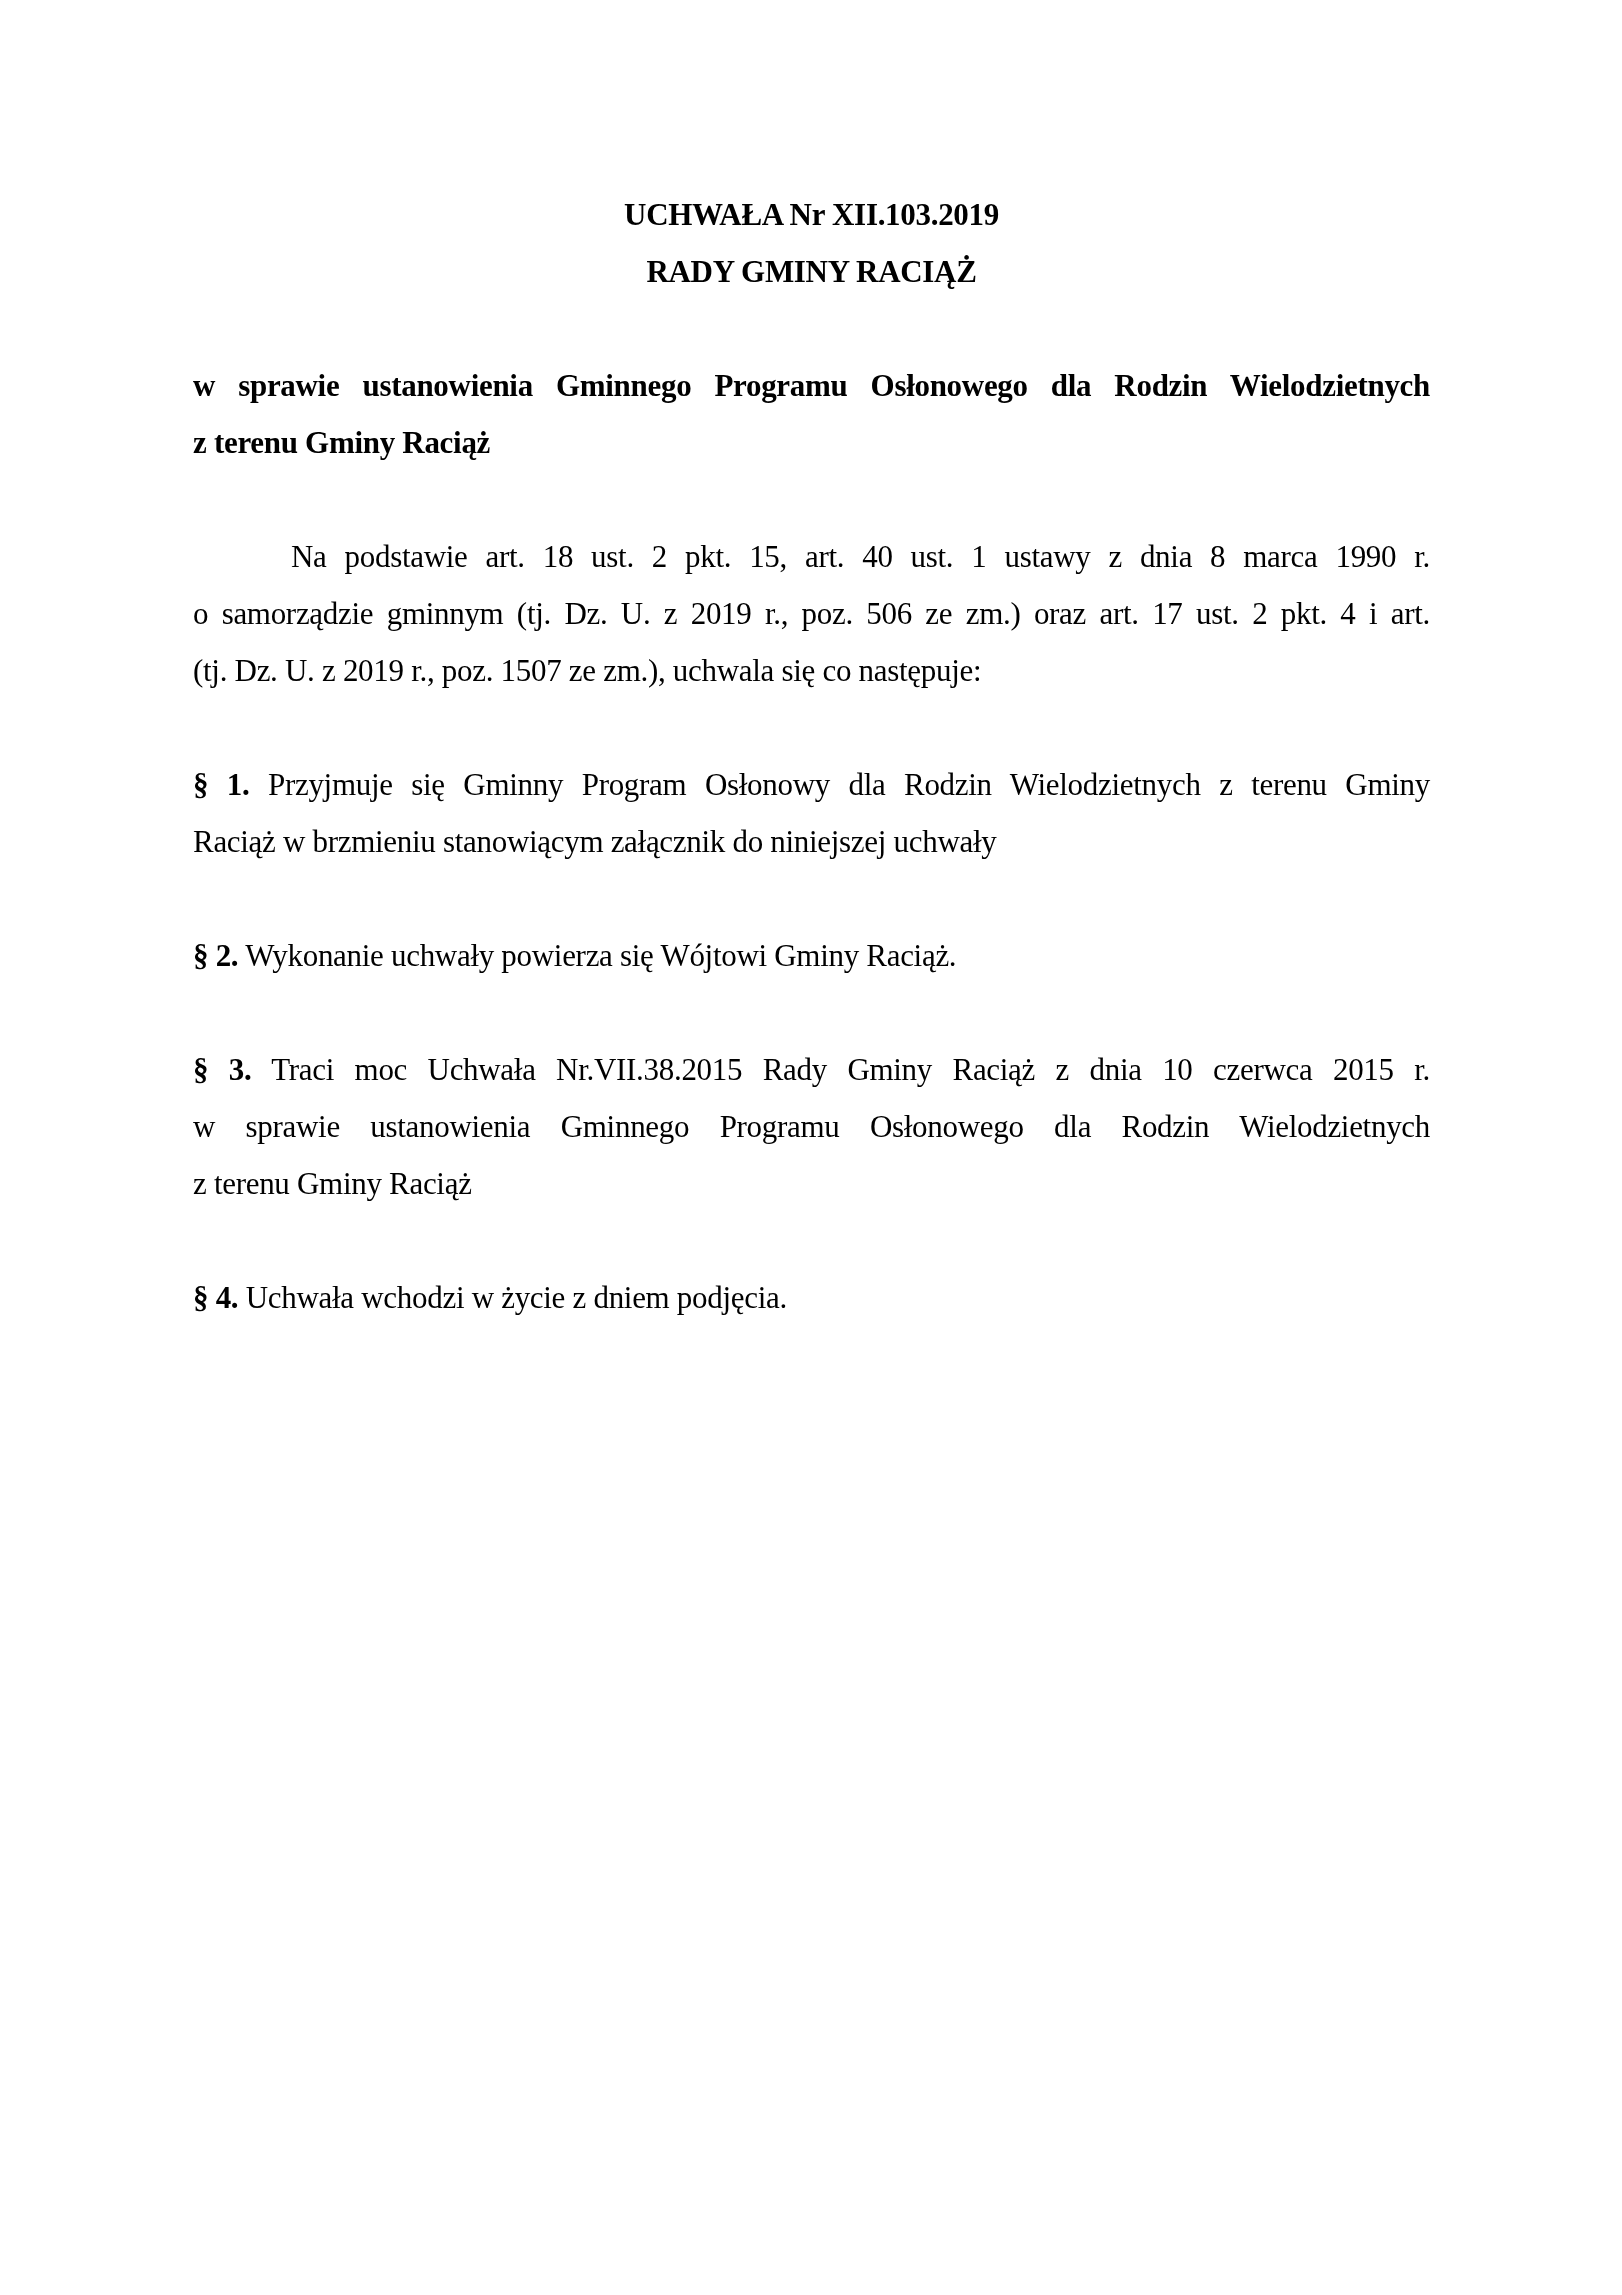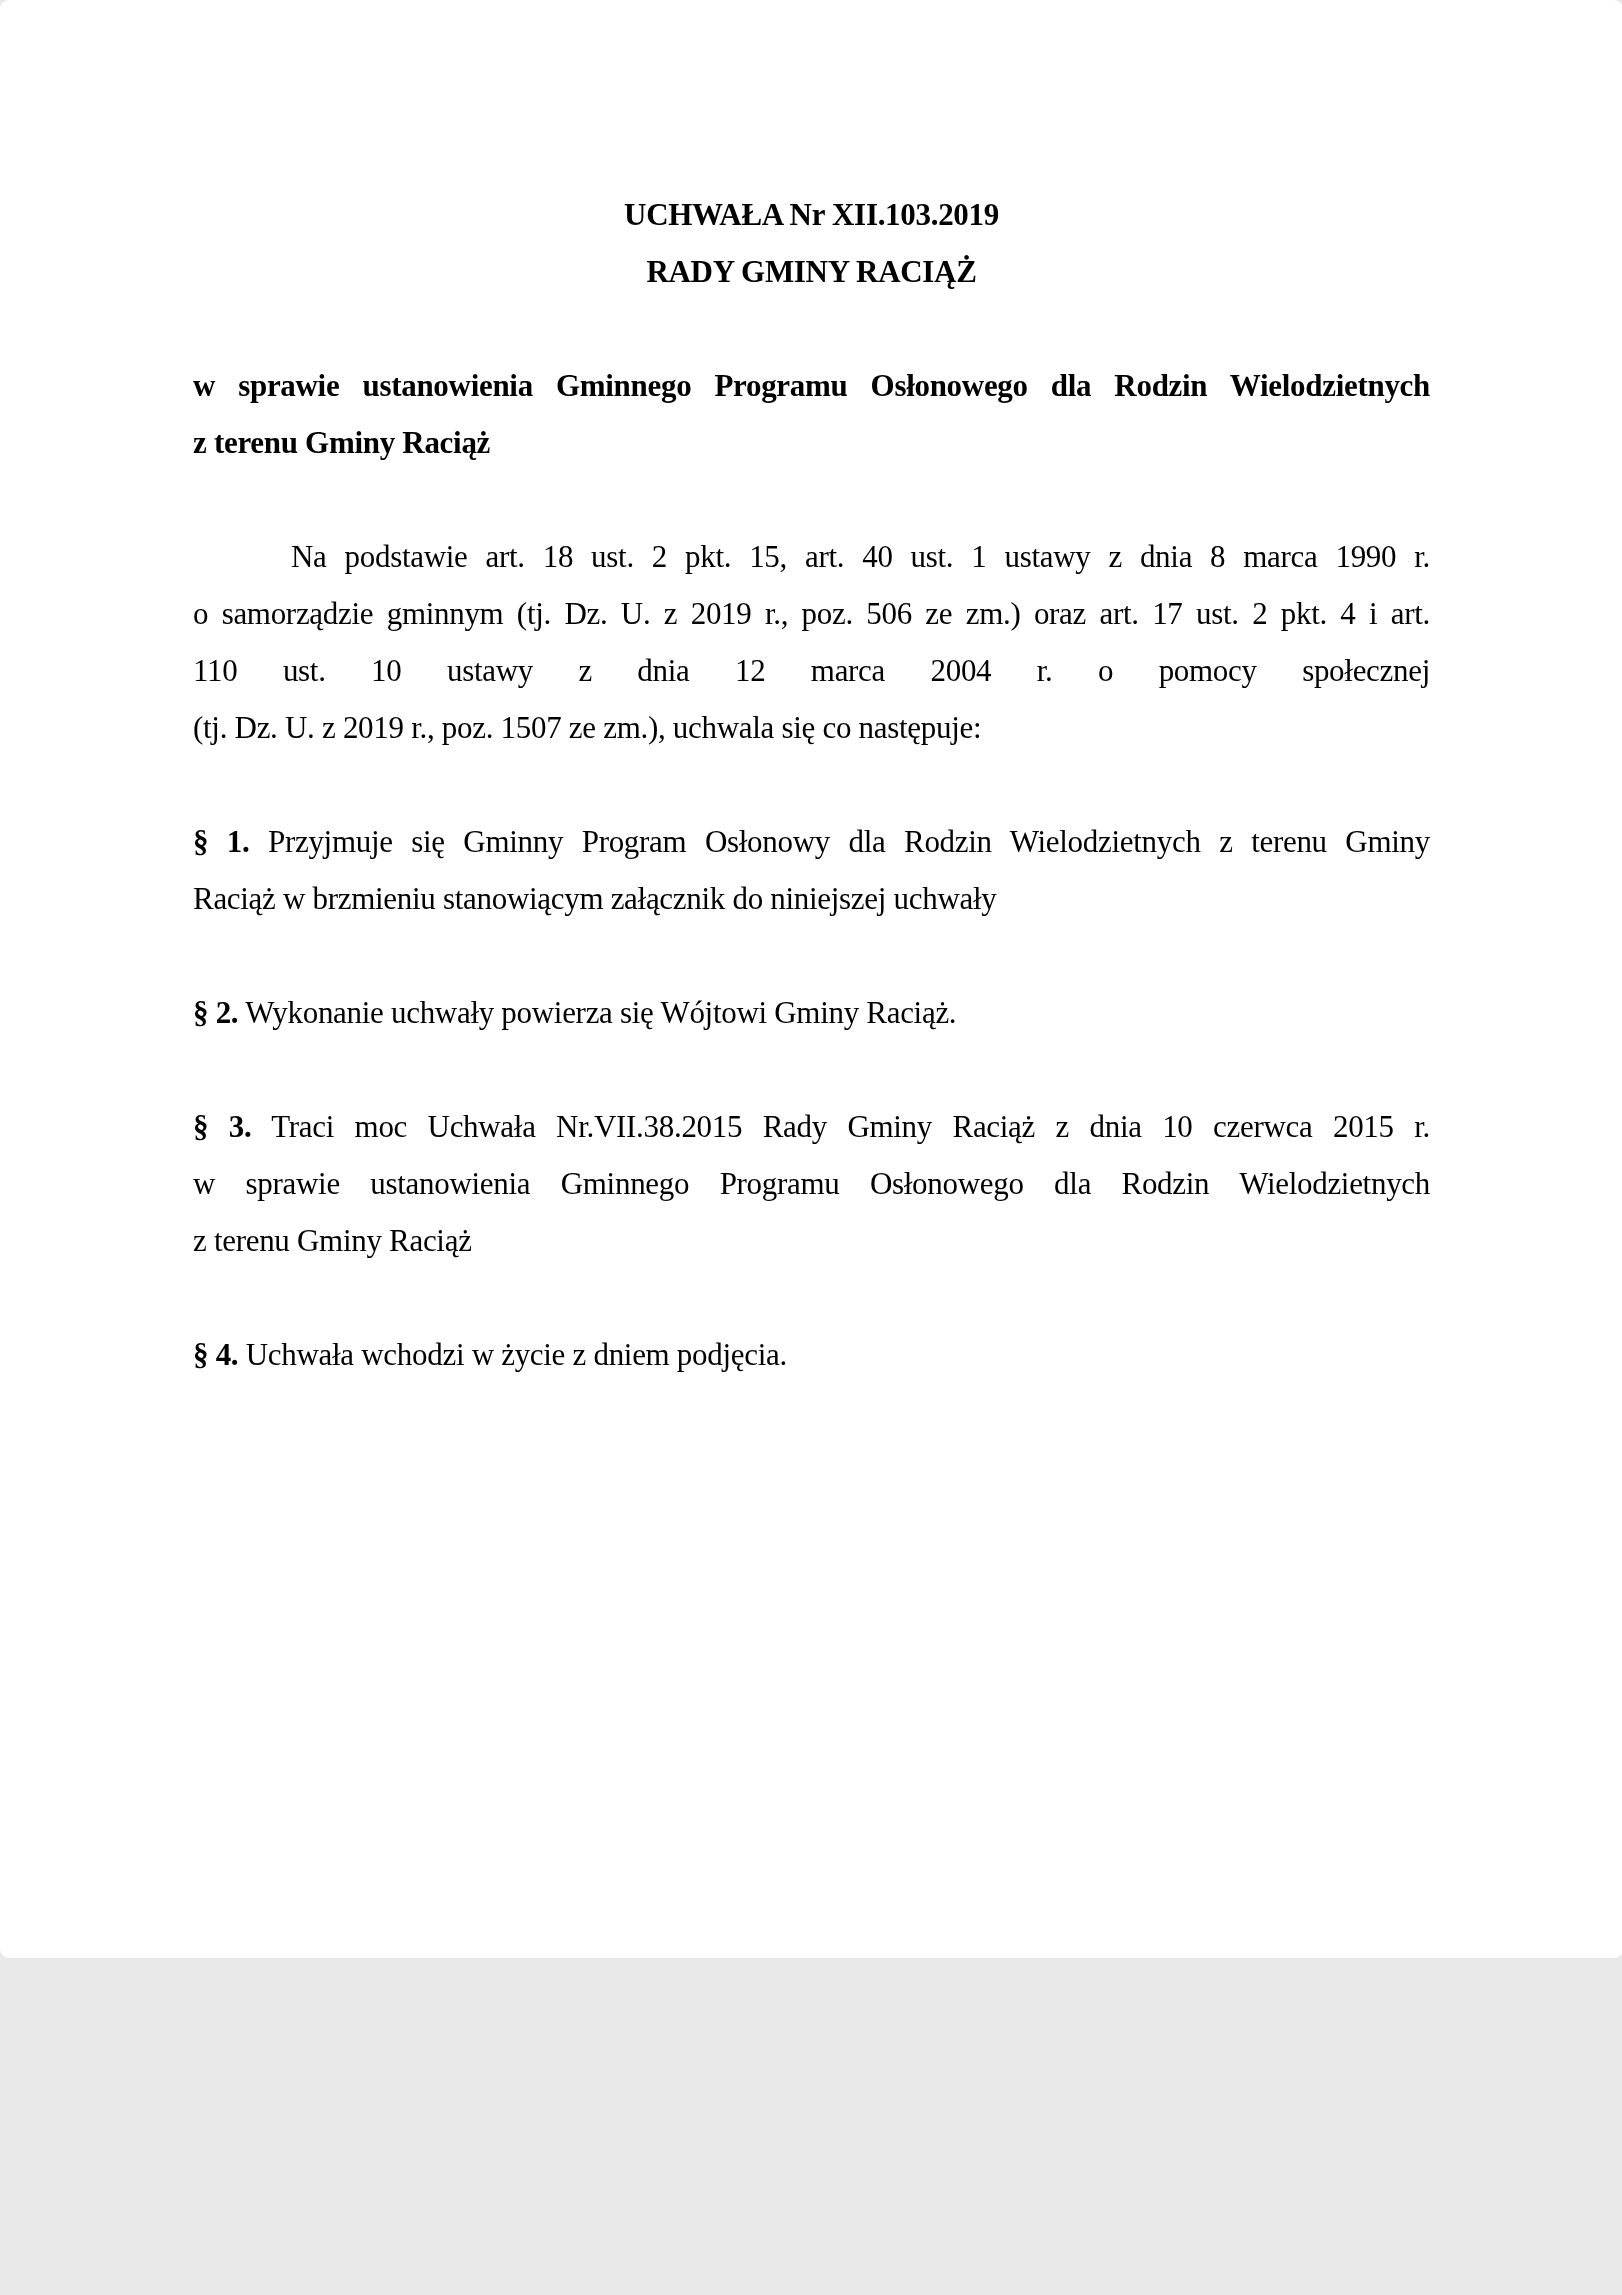--- a/index.html
+++ b/index.html
@@ -4,29 +4,28 @@
 <title>Uchwała Nr XII.103.2019</title>
 <style>
   html, body {
     margin: 0;
     padding: 0;
     background: #e9e9e9;
   }
   .page {
     position: relative;
     width: 1623px;
-    height: 1958px;
+    height: 2295px;
     background: #ffffff;
     color: #000000;
     font-family: "Liberation Serif", "DejaVu Serif", serif;
     font-size: 31px;
     line-height: 57px;
     letter-spacing: -0.3px;
     overflow: hidden;
-    border-radius: 9px;
   }
   .content {
     position: absolute;
     left: 193px;
     right: 193px;
     top: 186px;
   }
   p { margin: 0 0 57px 0; }
 
   .doc-header { text-align: center; font-weight: bold; }
@@ -64,21 +63,20 @@
     </p>
 
     <p class="subject">
       <span class="line jl">w sprawie ustanowienia Gminnego Programu Osłonowego dla Rodzin Wielodzietnych</span>
       <span class="line ll">z terenu Gminy Raciąż</span>
     </p>
 
     <p>
       <span class="line jl indent">Na podstawie art. 18 ust. 2 pkt. 15, art. 40 ust. 1 ustawy z dnia 8 marca 1990 r.</span>
       <span class="line jl">o samorządzie gminnym (tj. Dz. U. z 2019 r., poz. 506 ze zm.) oraz art. 17 ust. 2 pkt. 4 i art.</span>
-      <span class="line jl">110 ust. 10 ustawy z dnia 12 marca 2004 r. o pomocy społecznej</span>
       <span class="line ll">(tj. Dz. U. z 2019 r., poz. 1507 ze zm.), uchwala się co następuje:</span>
     </p>
 
     <p>
       <span class="line jl"><strong class="section-num">§ 1.</strong> <span>Przyjmuje się Gminny Program Osłonowy dla Rodzin Wielodzietnych z terenu Gminy</span></span>
       <span class="line ll">Raciąż w brzmieniu stanowiącym załącznik do niniejszej uchwały</span>
     </p>
 
     <p>
       <span class="line ll"><strong class="section-num">§ 2.</strong> <span>Wykonanie uchwały powierza się Wójtowi Gminy Raciąż.</span></span>

